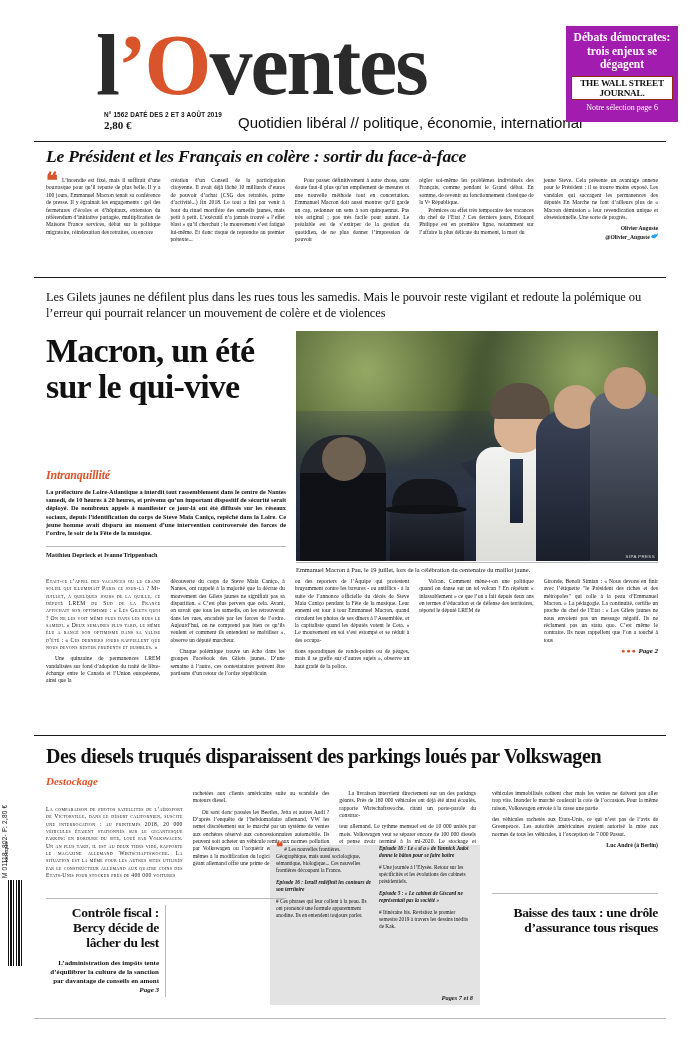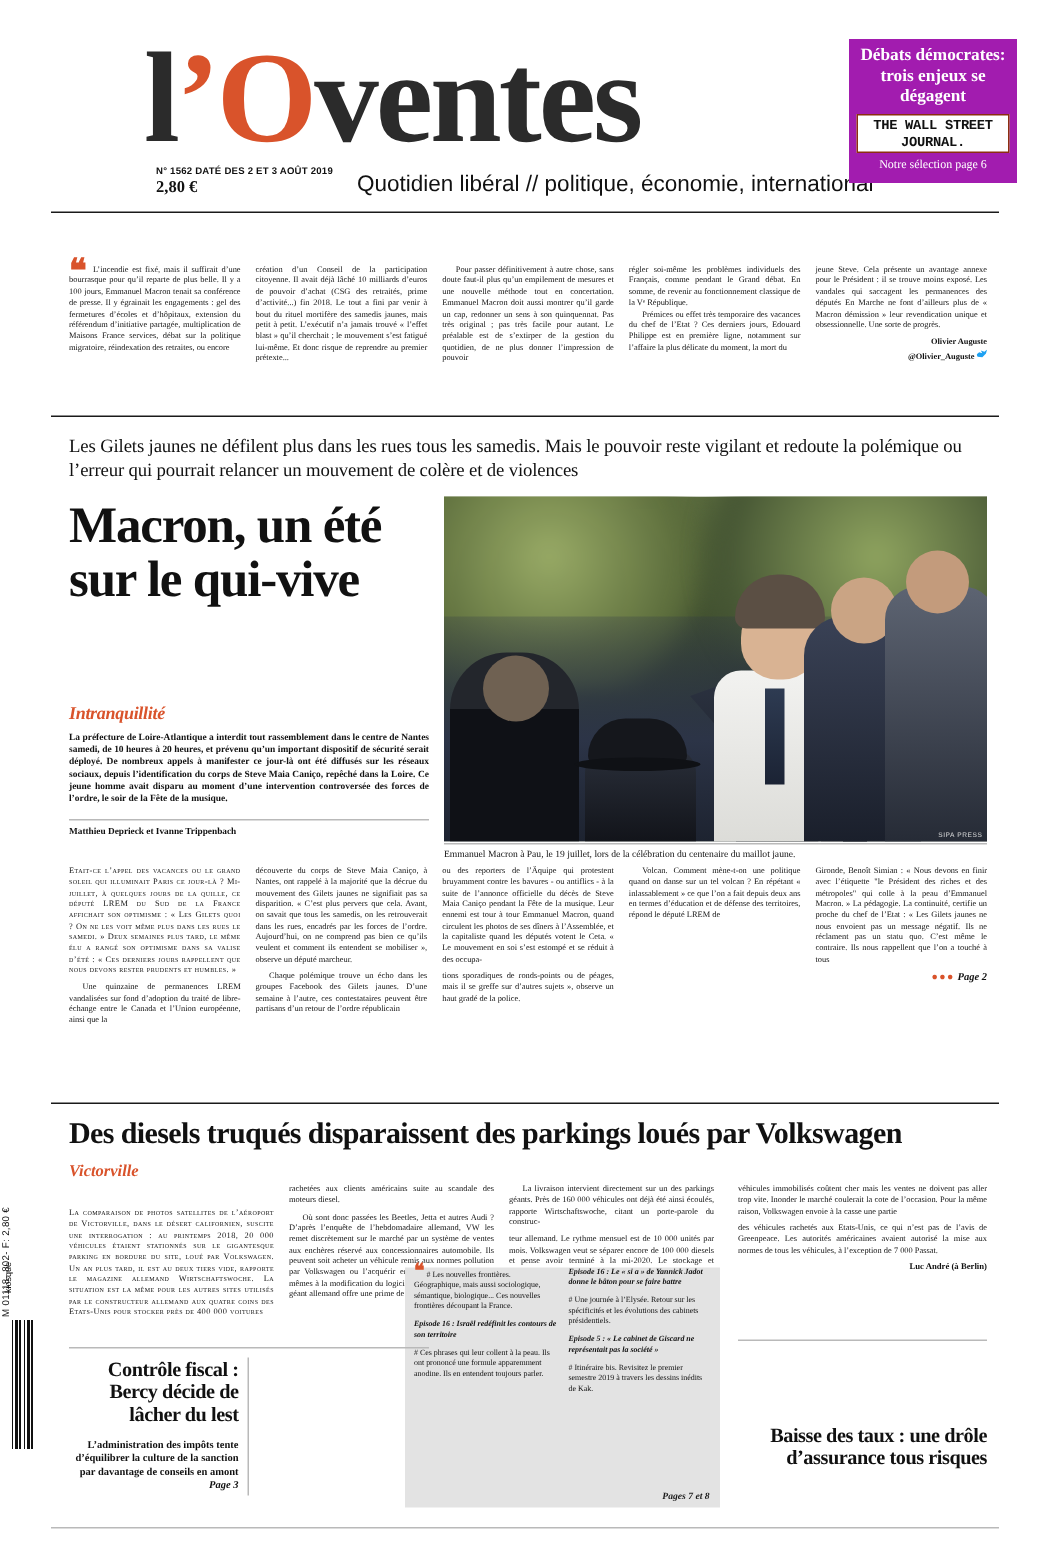--- a/index.html
+++ b/index.html
@@ -34,21 +34,21 @@
     font-size:11px;font-weight:700;color:#111;}
   .tagline{position:absolute;left:204px;top:88px;font-size:15px;color:#111;
     font-family:Liberation Sans, sans-serif;}
 
   
   .wsj{position:absolute;left:532px;top:0px;width:112px;height:96px;
     background:#a21caf;color:#fff;text-align:center;}
   .wsj-head{padding:5px 4px 0;font-family:"Liberation Serif",serif;font-weight:700;
     font-size:11.5px;line-height:13.5px;}
   .wsj-band{margin:4px 5px 3px;background:#fff;color:#111;
-    border:1.5px solid #8c2d10;font-family:Liberation Mono, monospace;
+    border:1.5px solid #8c2d10;font-family:Liberation Serif, serif;
     font-weight:700;font-size:9.2px;letter-spacing:-.2px;padding:1px 0;}
   .wsj-foot{font-family:"Liberation Serif",serif;font-size:8px;padding-bottom:4px;}
 
   .rule{position:absolute;background:#1a1a1a;}
   .hair{position:absolute;background:#b9b9b9;}
 
   
   .edi-title{position:absolute;left:46px;top:146px;width:610px;
     font-size:17.5px;font-style:italic;font-weight:700;color:#111;letter-spacing:-.2px;}
   .quote-mark{position:absolute;left:46px;top:176px;color:#D9532B;
@@ -158,21 +158,21 @@
 
   
   .brief{position:absolute;top:905px;text-align:right;}
   .brief h3{margin:0;font-family:"Liberation Serif",serif;font-weight:700;
     font-size:13.5px;line-height:15px;letter-spacing:-.3px;color:#111;}
   .brief p{margin:9px 0 0;font-size:7px;line-height:9px;color:#111;font-weight:700;}
   .brief p .pg{font-style:italic;}
   .b1{left:46px;width:113px;}
   .b2{left:172px;width:113px;}
   .b3{left:492px;width:166px;}
-  .b3 h3{font-weight:700;margin-top:44px;}
+  .b3 h3{font-weight:700;}
 </style>
 </head>
 <body>
 
 <div class="page">
 
   <div class="rail">
     <div class="rail-top">kiosque</div>
     <div class="barcode"></div>
     <div class="barcode-txt">M 01118- 802- F: 2,80 €</div>
@@ -186,20 +186,21 @@
 
     <div class="wsj">
       <div class="wsj-head">Débats démocrates: trois enjeux se dégagent</div>
       <div class="wsj-band">THE WALL STREET JOURNAL.</div>
       <div class="wsj-foot">Notre sélection page 6</div>
     </div>
   </div>
 
   <div class="rule" style="left:34px;top:141px;width:632px;height:1.4px;"></div>
 
+  <div class="edi-title">Le Président et les Français en colère : sortir du face-à-face</div>
   <div class="quote-mark">❝</div>
   <div class="edi-cols">
     <div class="edi-col first">
       <p>L’incendie est fixé, mais il suffirait d’une bourrasque pour qu’il reparte de plus belle. Il y a 100 jours, Emmanuel Macron tenait sa conférence de presse. Il y égrainait les engagements : gel des fermetures d’écoles et d’hôpitaux, extension du référendum d’initiative partagée, multiplication de Maisons France services, débat sur la politique migratoire, réindexation des retraites, ou encore</p>
     </div>
     <div class="edi-col">
       <p>création d’un Conseil de la participation citoyenne. Il avait déjà lâché 10 milliards d’euros de pouvoir d’achat (CSG des retraités, prime d’activité...) fin 2018. Le tout a fini par venir à bout du rituel mortifère des samedis jaunes, mais petit à petit. L’exécutif n’a jamais trouvé « l’effet blast » qu’il cherchait ; le mouvement s’est fatigué lui-même. Et donc risque de reprendre au premier prétexte...</p>
     </div>
     <div class="edi-col">
       <p style="text-indent:9px">Pour passer définitivement à autre chose, sans doute faut-il plus qu’un empilement de mesures et une nouvelle méthode tout en concertation. Emmanuel Macron doit aussi montrer qu’il garde un cap, redonner un sens à son quinquennat. Pas très original ; pas très facile pour autant. Le préalable est de s’extirper de la gestion du quotidien, de ne plus donner l’impression de pouvoir</p>
@@ -275,21 +276,21 @@
     </div>
     <div class="story-col">
       <p class="noind">Gironde, Benoît Simian : « Nous devons en finir avec l’étiquette "le Président des riches et des métropoles" qui colle à la peau d’Emmanuel Macron. » La pédagogie. La continuité, certifie un proche du chef de l’Etat : « Les Gilets jaunes ne nous envoient pas un message négatif. Ils ne réclament pas un statu quo. C’est même le contraire. Ils nous rappellent que l’on a touché à tous</p>
       <div class="pagelink"><span class="dots">●●●</span> <span>Page 2</span></div>
     </div>
   </div>
 
   <div class="rule" style="left:34px;top:735px;width:632px;height:1.4px;"></div>
 
   <div class="vw-head">Des diesels truqués disparaissent des parkings loués par Volkswagen</div>
-  <div class="destock">Victorville</div>
+  <div class="destock">Destockage</div>
 
   <div class="vw-cols">
     <div class="vw-col" style="padding-top:16px">
       <p class="smallcaps" style="text-indent:0">La comparaison de photos satellites de l’aéroport de Victorville, dans le désert californien, suscite une interrogation : au printemps 2018, 20 000 véhicules étaient stationnés sur le gigantesque parking en bordure du site, loué par Volkswagen. Un an plus tard, il est au deux tiers vide, rapporte le magazine allemand Wirtschaftswoche. La situation est la même pour les autres sites utilisés par le constructeur allemand aux quatre coins des Etats-Unis pour stocker près de 400 000 voitures</p>
     </div>
     <div class="vw-col">
       <p style="text-indent:0">rachetées aux clients américains suite au scandale des moteurs diesel.</p>
       <p>Où sont donc passées les Beetles, Jetta et autres Audi ? D’après l’enquête de l’hebdomadaire allemand, VW les remet discrètement sur le marché par un système de ventes aux enchères réservé aux concessionnaires automobile. Ils peuvent soit acheter un véhicule remis aux normes pollution par Volkswagen ou l’acquérir en l’état et procéder eux-mêmes à la modification du logiciel de bord. Dans ce cas, le géant allemand offre une prime de 200 dollars.</p>
     </div>
     <div class="vw-col">

